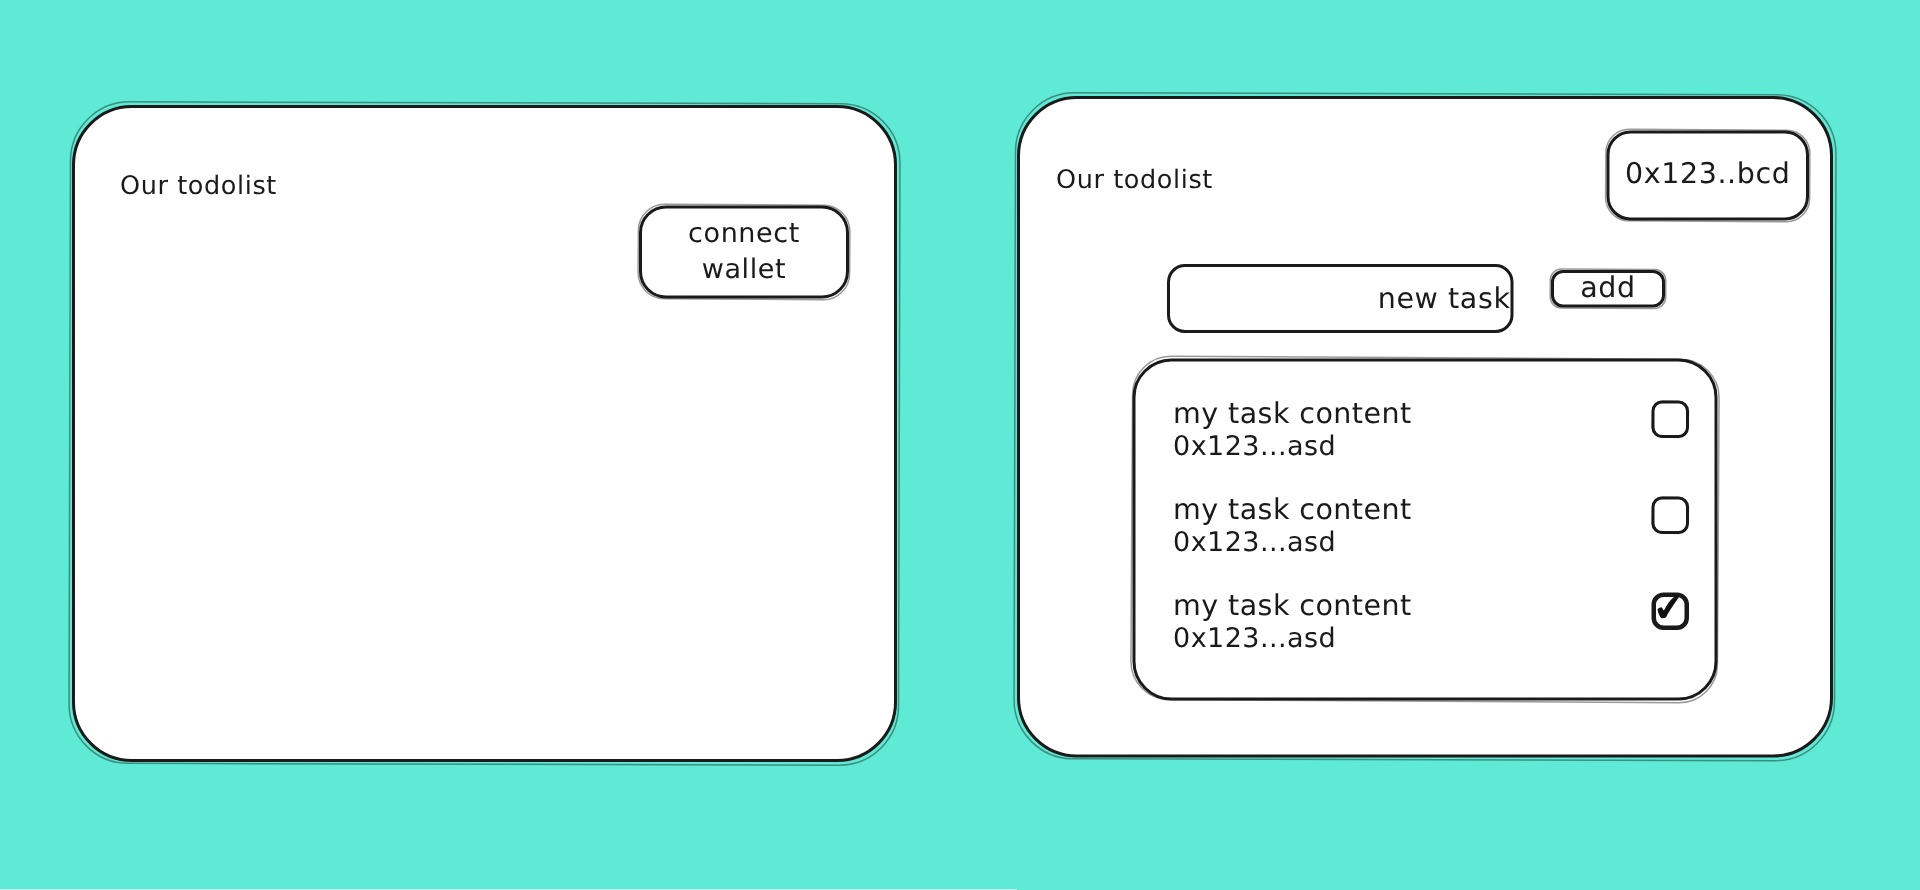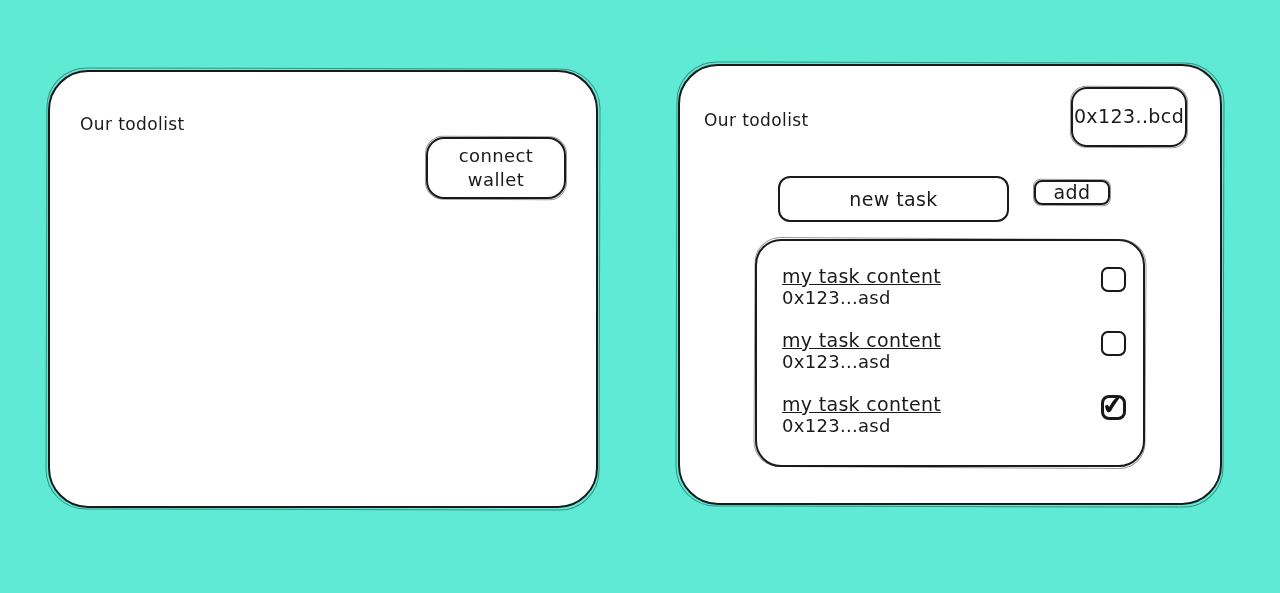--- a/index.html
+++ b/index.html
@@ -61,44 +61,44 @@
     left: 107px; top: 90px; width: 330px; height: 57px;
     border-radius: 14px;
     font-size: 18px; letter-spacing: 0.4px;
     text-align: center; padding-top: 9px;
     cursor: pointer;
   }
 
   
   .right-panel { left: 678px; top: 64px; width: 544px; height: 441px; }
   .right-title { left: 24px;  top: 44px; }
-  .wallet-btn  { left: 391px; top: 21px; width: 116px; height: 60px; border-radius: 16px; font-size: 19px; }
+  .wallet-btn  { left: 391px; top: 21px; width: 135px; height: 60px; border-radius: 16px; font-size: 19px; }
   .newtask-input {
     left: 98px; top: 110px; width: 231px; height: 46px;
     border-radius: 12px;
     font-size: 19px; letter-spacing: 0.4px;
-    text-align: center; color: #1a1a1a;
+    text-align: right; color: #1a1a1a;
     font-family: inherit;
     outline: none;
   }
   .add-btn { left: 354px; top: 114px; width: 76px; height: 25px; border-radius: 8px; font-size: 19px; }
 
   .task-container {
     left: 75px; top: 173px; width: 390px; height: 228px;
     border-radius: 26px;
     display: flex; flex-direction: column;
     padding: 24px 17px 0 25px;
     gap: 20px;
   }
   .task-row {
     display: flex;
     justify-content: space-between;
     align-items: flex-start;
   }
-  .task-text { font-size: 19px; letter-spacing: 0.3px; line-height: 22px; text-decoration: underline; }
+  .task-text { font-size: 19px; letter-spacing: 0.3px; line-height: 22px; }
   .task-addr { font-size: 18px; letter-spacing: 0.3px; line-height: 22px; }
 
   .checkbox {
     position: relative;
     width: 25px; height: 25px;
     border: 2.2px solid #1a1a1a;
     border-radius: 7px;
     margin-top: 2px;
     cursor: pointer;
     background: #ffffff;

